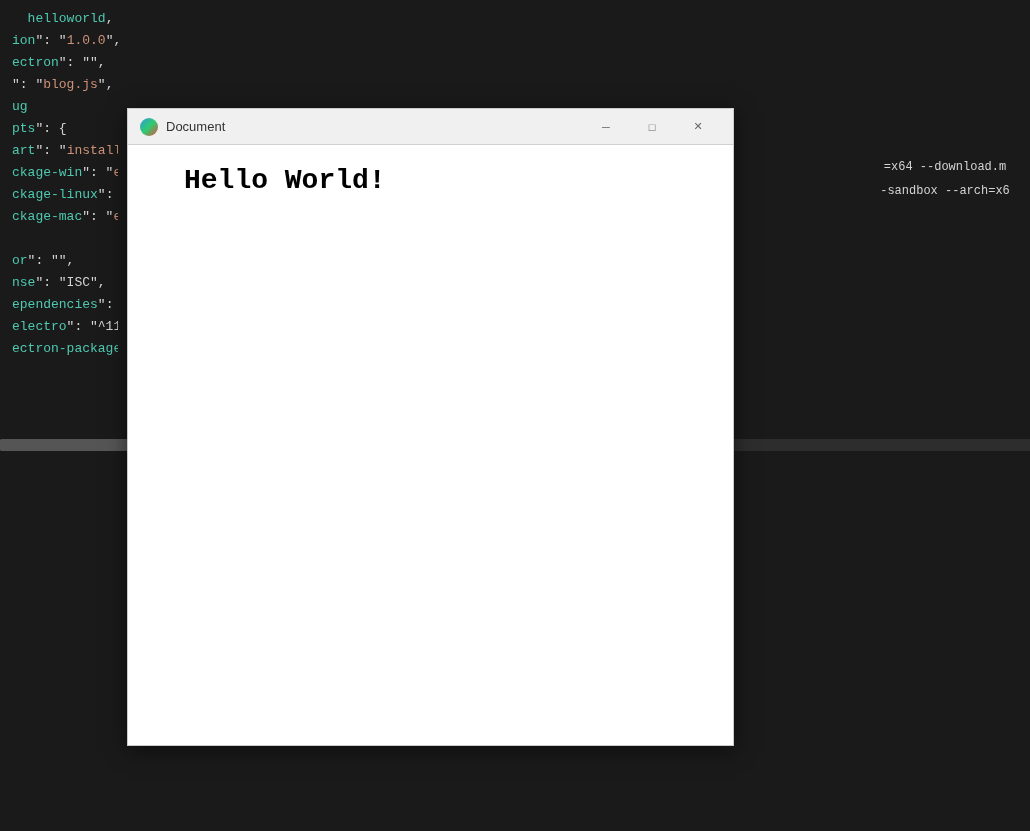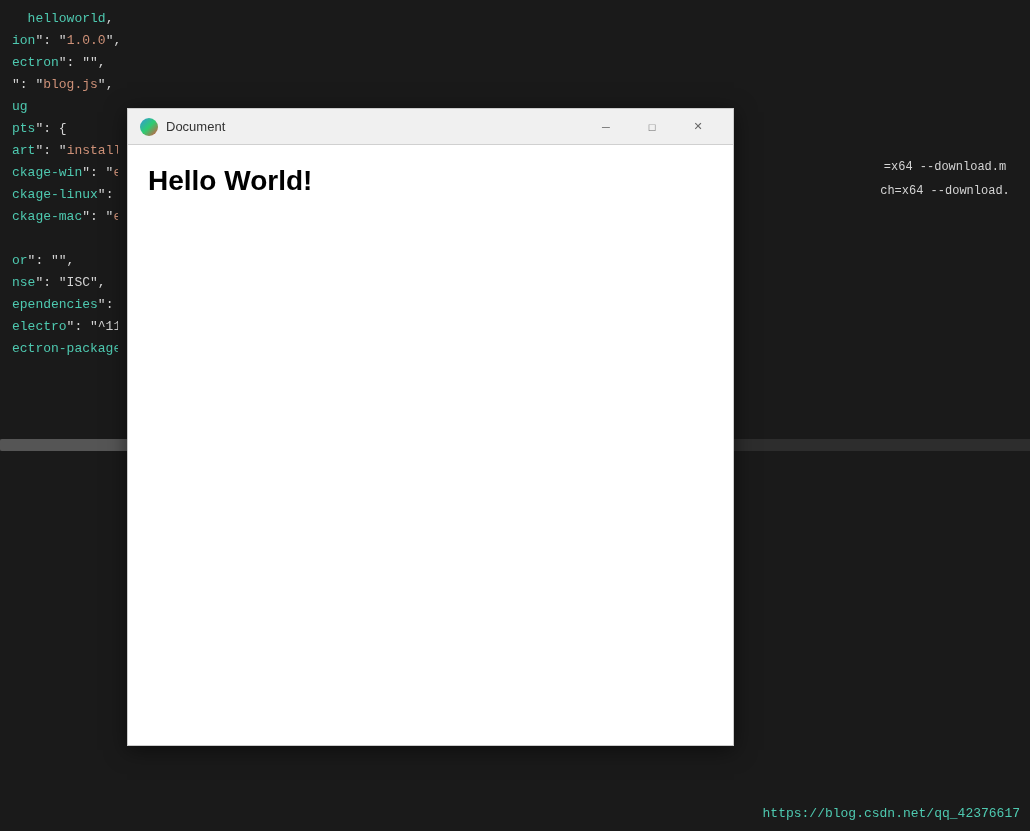--- a/index.html
+++ b/index.html
@@ -154,22 +154,23 @@
     .electron-content {
       flex: 1;
       background: #ffffff;
       padding: 20px 20px;
     }
 
     .hello-world {
       font-size: 28px;
       font-weight: bold;
       color: #000000;
-      font-family: Liberation Sans, sans-serif;
+      font-family: Liberation Mono, monospace;
       margin-bottom: 16px;
+      margin-left: 36px;
     }
 
     .electron-install {
       font-size: 18px;
       font-weight: bold;
       color: #000000;
       font-family: Arial, sans-serif;
     }
   </style>
 </head>
@@ -224,31 +225,28 @@
     <div class="code-line">
       <span class="code-cyan">ectron-package</span>
     </div>
   </div>
 
   <div class="terminal-right">
     <div class="t-line">
       <span class="code-white">=x64 --download.m</span>
     </div>
     <div class="t-line">
-      <span class="code-white">ch=x64 --download.</span>
+      <span class="code-white">-sandbox --arch=x6</span>
     </div>
   </div>
 
   <div class="scrollbar-bottom">
     <div class="scrollbar-thumb"></div>
   </div>
 
-  <div class="url-bar">
-    <span>https://blog.csdn.net/qq_42376617</span>
-  </div>
 
 </div>
 
 <div class="electron-window">
 
   <div class="electron-titlebar">
     <div class="electron-icon"></div>
     <span class="electron-title">Document</span>
     <div class="window-controls">
       <button class="win-btn">─</button>

